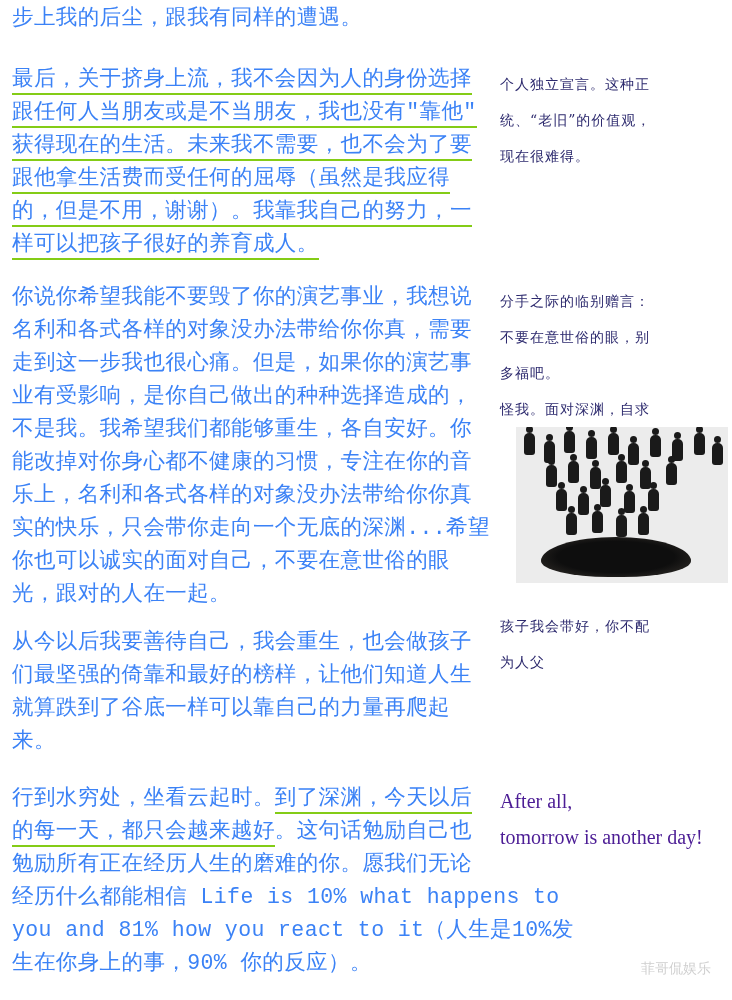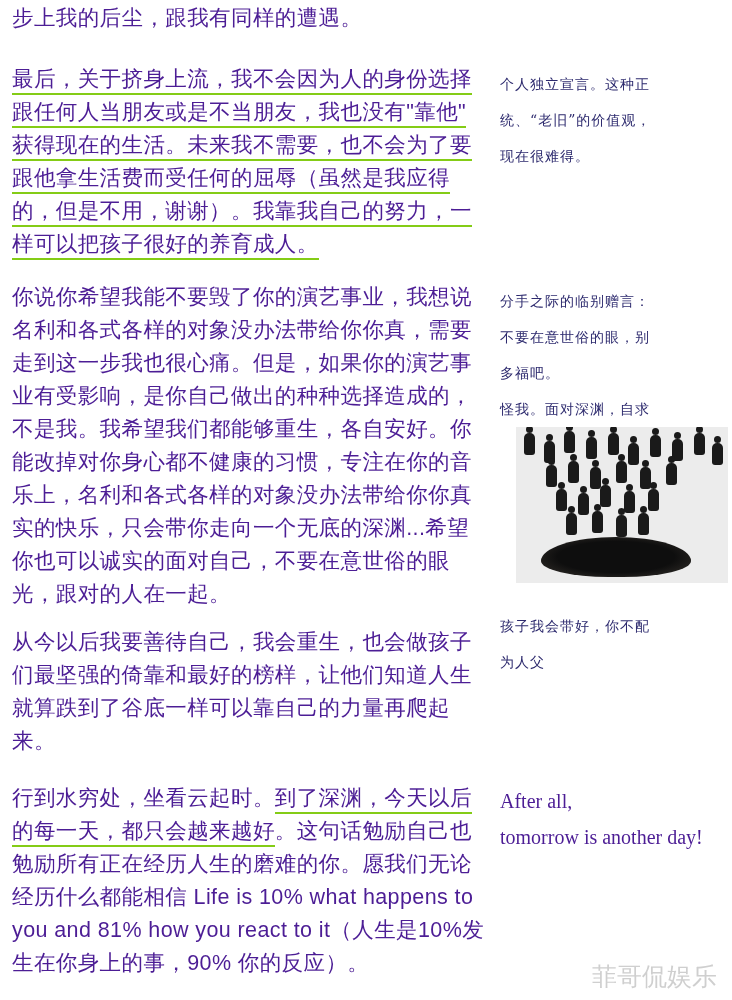--- a/index.html
+++ b/index.html
@@ -1,17 +1,17 @@
 <!DOCTYPE html>
 <html><head>
   <meta charset="utf-8">
   <style>
     html, body { margin: 0; padding: 0; background: #ffffff; }
     body { width: 732px; height: 1000px; position: relative; overflow: hidden; }
-    .left { position: absolute; left: 12px; width: 470px; font-family: Liberation Sans, sans-serif; font-size: 21.5px; color: #4c1d95; letter-spacing: 0.4px; }
+    .left { position: absolute; left: 12px; width: 470px; font-family: Liberation Mono, monospace; font-size: 21.5px; color: #3b82f6; letter-spacing: 0.4px; }
     .left .line { height: 33px; line-height: 33px; white-space: nowrap; position: relative; }
     .ul { border-bottom: 2px solid #84cc16; padding-bottom: 2px; }
     .right { position: absolute; left: 500px; width: 225px; font-family: "DejaVu Serif", serif; color: #2d2a6e; }
     .right .cn { font-size: 14px; line-height: 36px; letter-spacing: 1px; white-space: nowrap; }
     .right .en { font-family: "Liberation Serif", serif; font-size: 20px; line-height: 36px; white-space: nowrap; color: #4c1d95; }
     .pic { position: absolute; left: 516px; top: 427px; width: 212px; height: 156px; background: #ececec; overflow: hidden; }
     .fig { position: absolute; width: 11px; height: 22px; background: #1a1a1a; border-radius: 5px 5px 3px 3px; }
     .fig::before { content: ""; position: absolute; left: 2px; top: -7px; width: 7px; height: 7px; border-radius: 50%; background: #1a1a1a; }
     .hole { position: absolute; left: 25px; top: 110px; width: 150px; height: 40px; background: radial-gradient(ellipse at center, #0e0e0e 55%, #3a3530 100%); border-radius: 50% 50% 45% 45% / 60% 60% 40% 40%; }
     .wm { position: absolute; top: 962px; font-family: "DejaVu Sans", sans-serif; color: #d0d0d0; }
@@ -110,13 +110,13 @@
 
 <div class="right" style="top:783px;">
   <div class="en">After all,</div>
   <div class="en">tomorrow is another day!</div>
 </div>
 
 <div class="wm" style="left:422px;font-size:12px;margin-top:40px;">
   <span>◕</span>
   <span>@李靓蕾Jinglei</span>
 </div>
-<div class="wm" style="left:592px;top:960px;font-size:25px;color:#cfcfcf;">菲哥侃娱乐</div>
+<div class="wm" style="left:641px;top:960px;font-size:14px;color:#cfcfcf;">菲哥侃娱乐</div>
 
 </body></html>

